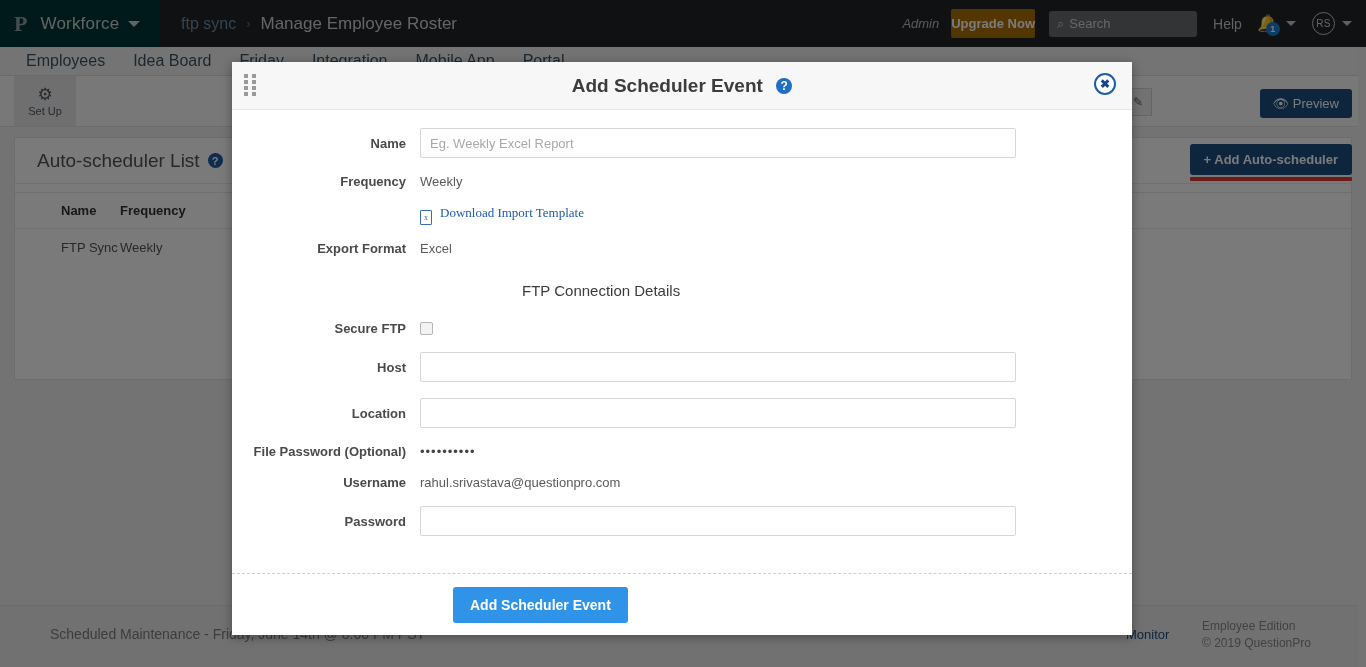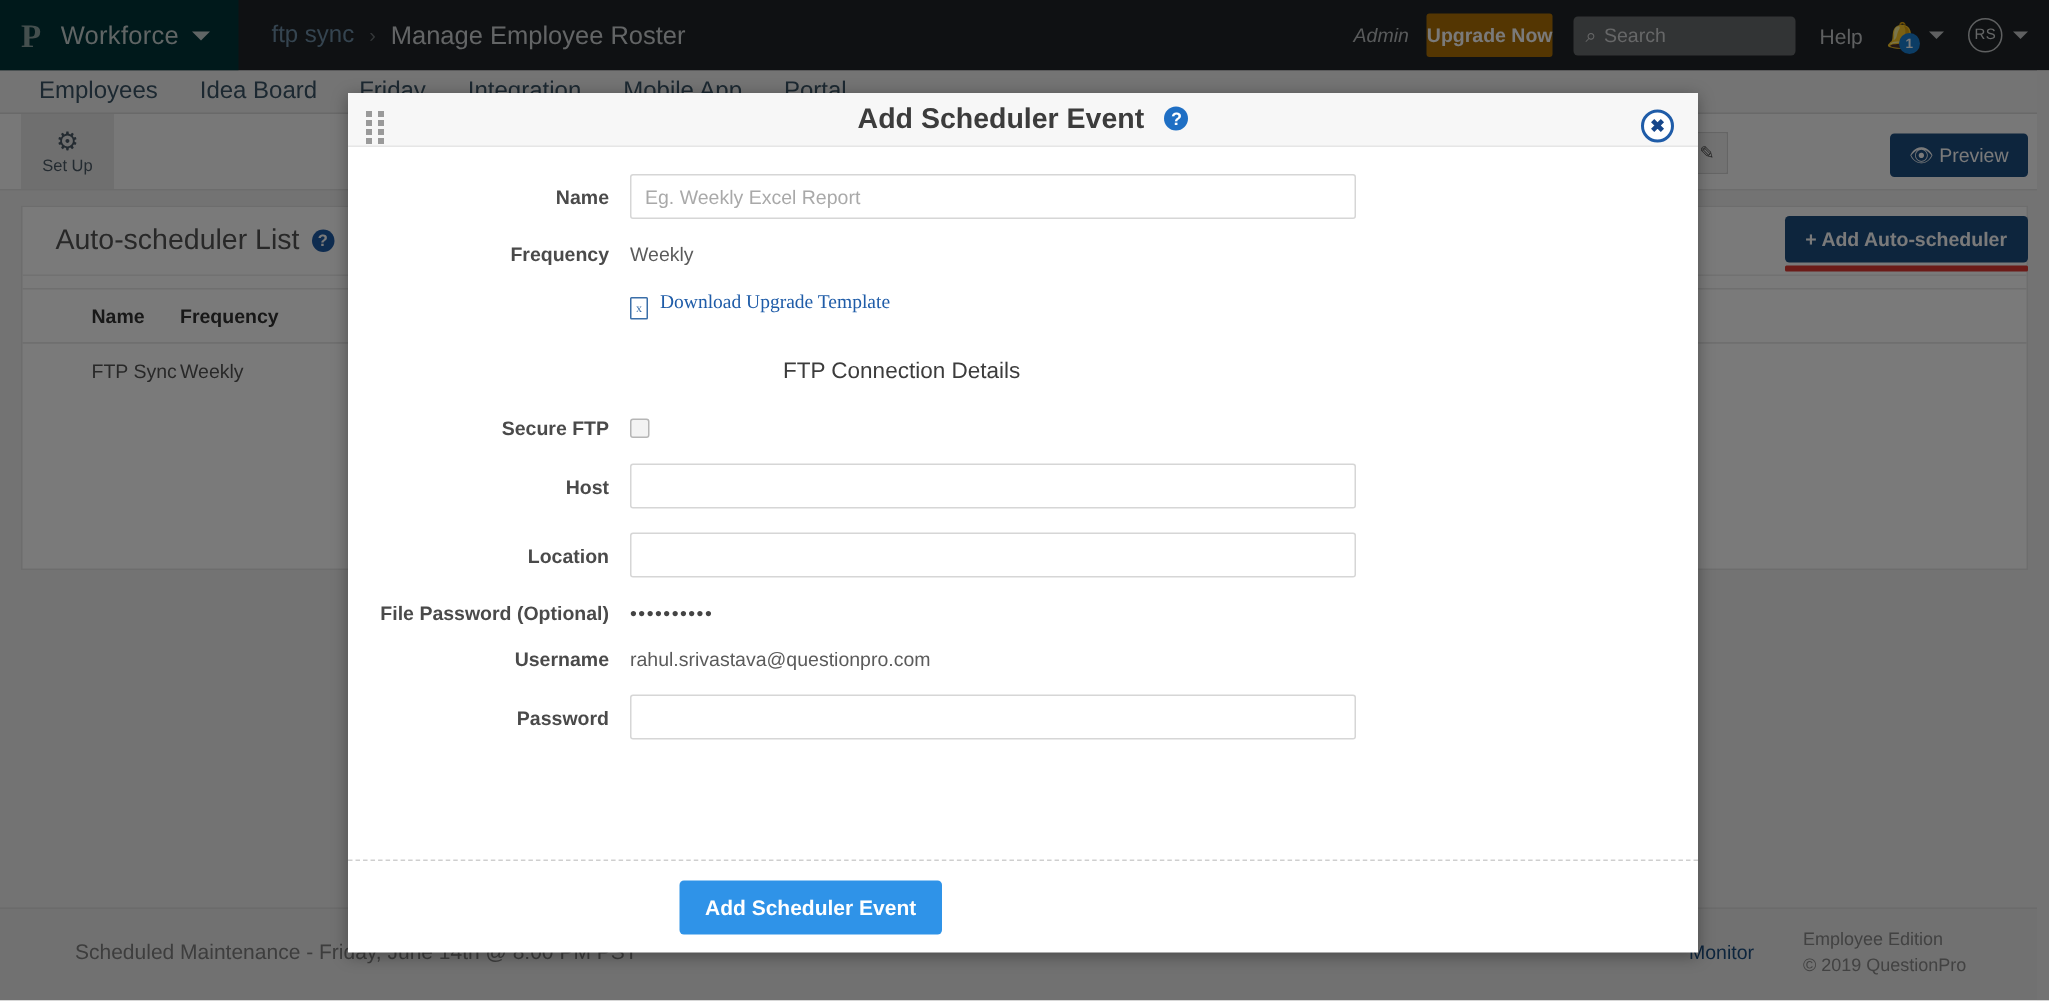--- a/index.html
+++ b/index.html
@@ -325,21 +325,21 @@
   #modal {
     position: absolute;
     left: 232px; top: 62px;
     width: 900px; height: 573px;
     background: #ffffff;
     box-shadow: 0 2px 10px rgba(0,0,0,.35);
     display: flex; flex-direction: column;
   }
   .modal-head {
     position: relative;
-    height: 36px;
+    height: 48px;
     background: #f7f7f7;
     border-bottom: 1px solid #e6e6e6;
     display: flex; align-items: center; justify-content: center;
   }
   .drag-handle {
     position: absolute; left: 12px; top: 12px;
     width: 14px; height: 20px;
     display: grid;
     grid-template-columns: 4px 4px;
     grid-template-rows: repeat(4, 4px);
@@ -395,21 +395,21 @@
     font-size: 13px;
     font-weight: bold;
     color: #4a4a4a;
     flex: 0 0 auto;
   }
   .ftext {
     font-size: 13px;
     color: #5b5b5b;
   }
   .finput {
-    width: 484px; height: 30px;
+    width: 596px; height: 30px;
     border: 1px solid #d6d6d6;
     border-radius: 2px;
     font-size: 13px;
     color: #555;
     padding: 0 9px;
     font-family: "Liberation Sans", sans-serif;
     background: #fff;
   }
   .finput::placeholder { color: #a9a9a9; }
   .dl-link {
@@ -607,24 +607,28 @@
       </div>
 
       <div class="frow">
         <div class="flabel">Frequency</div>
         <div class="ftext">Weekly</div>
       </div>
 
       <div class="frow">
         <div class="flabel"></div>
         <a class="dl-link" href="#">
-          <span class="xls-icon">x</span><span>Download Upgrade Template</span>
+          <span class="xls-icon">x</span><span>Download Import Template</span>
         </a>
       </div>
 
+      <div class="frow">
+        <div class="flabel">Export Format</div>
+        <div class="ftext">Excel</div>
+      </div>
 
       <div class="section-head">FTP Connection Details</div>
 
       <div class="frow">
         <div class="flabel">Secure FTP</div>
         <div class="chk"></div>
       </div>
 
       <div class="frow">
         <div class="flabel">Host</div>

